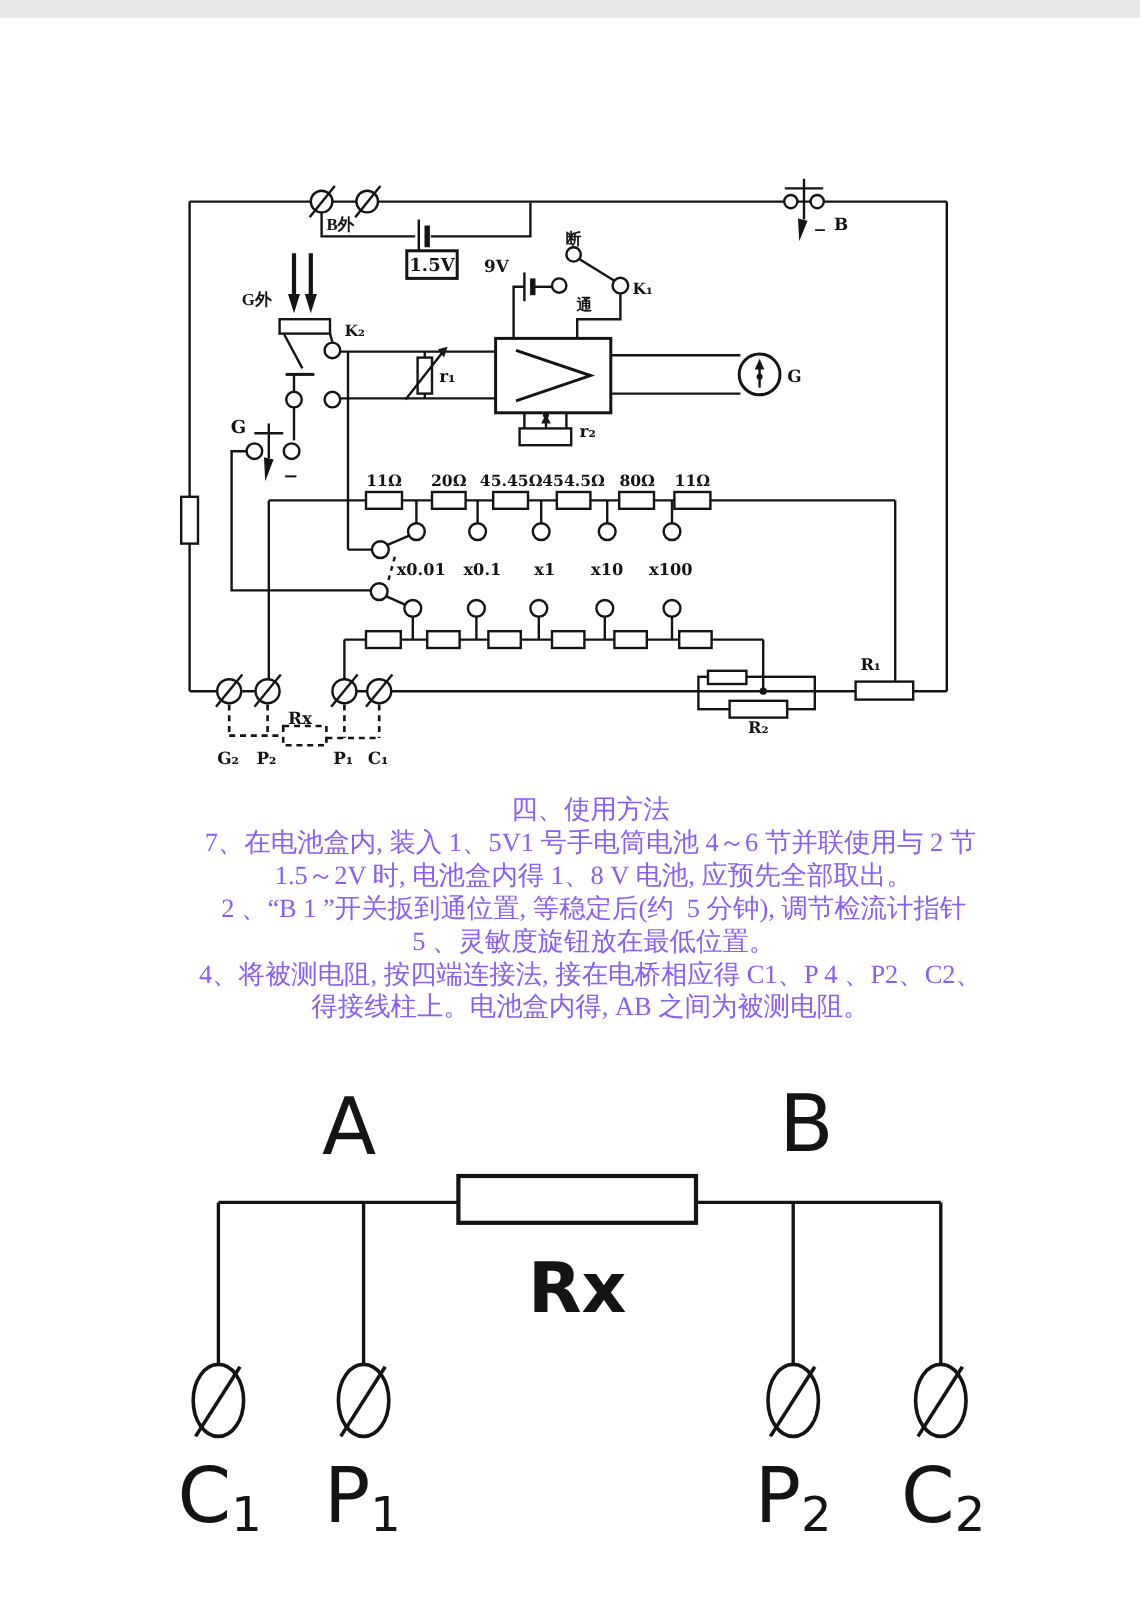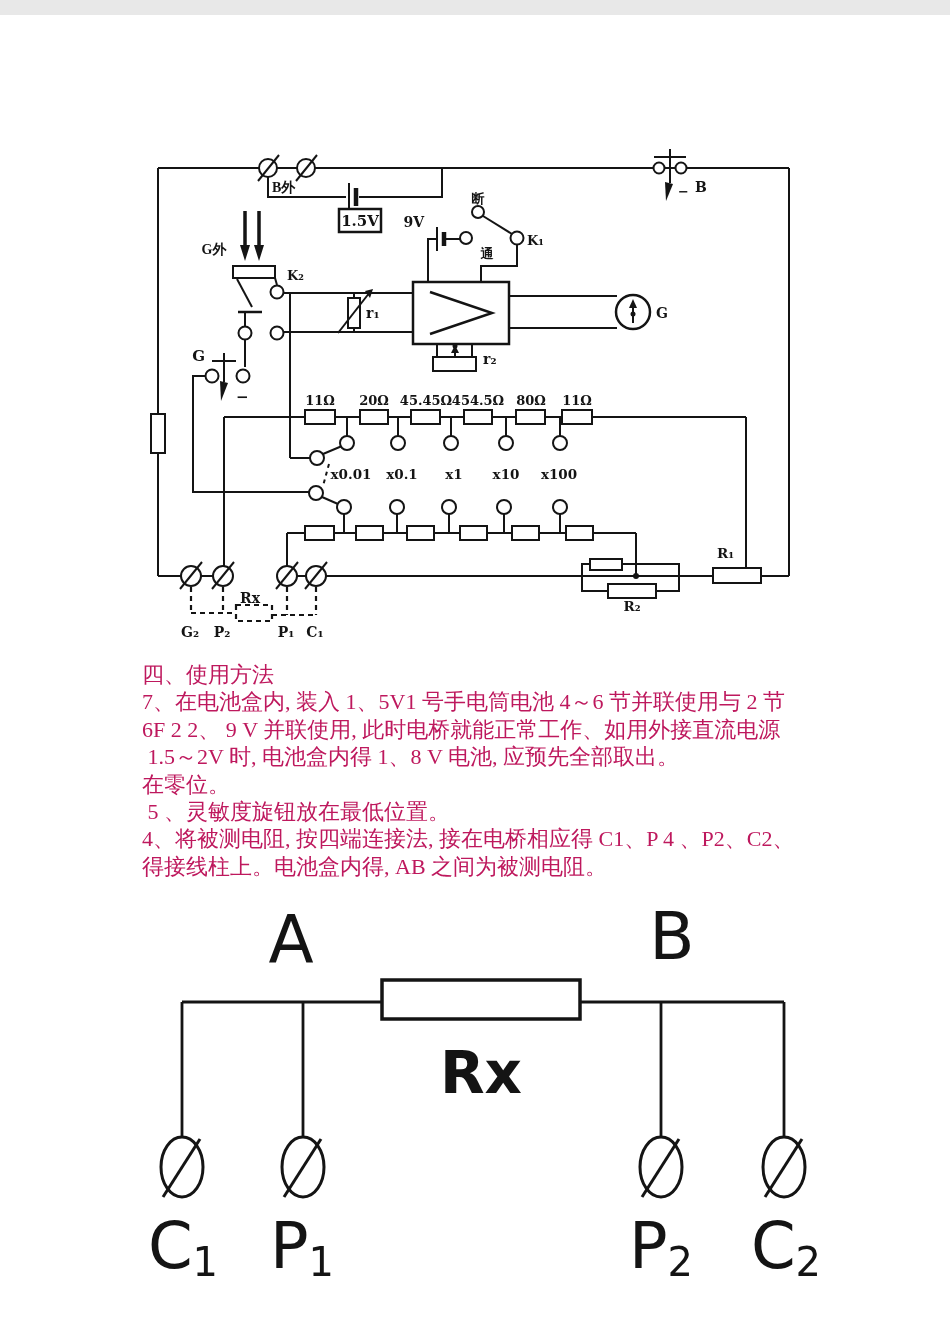--- a/index.html
+++ b/index.html
@@ -1,20 +1,20 @@
 <!DOCTYPE html>
 <html><head>
 <meta charset="utf-8">
 <style>
   html,body{margin:0;padding:0;background:#e8e8e8;}
   .page{position:relative;width:950px;height:1344px;background:#ffffff;margin:15px auto;
         font-family:"Liberation Serif","DejaVu Serif",serif;overflow:hidden;}
   svg{position:absolute;left:0;top:0;}
-  .instructions{position:absolute;left:142px;top:646px;width:700px;color:#be185d;
-        font-size:22px;line-height:27.4px;}
+  .instructions{position:absolute;left:142px;top:646px;width:700px;color:#8b5cf6;
+        font-size:22px;line-height:27.4px;text-align:center;}
   .instructions .line{white-space:pre;}
   text{fill:#141414;}
   .clbl{font-family:"DejaVu Serif","Liberation Serif",serif;font-weight:bold;}
   .cjk{font-family:"Liberation Serif","DejaVu Serif",serif;font-weight:bold;}
   .fig{font-family:"DejaVu Sans","Liberation Sans",sans-serif;}
 </style>
 </head>
 <body>
 
 <div class="page">
@@ -271,21 +271,20 @@
     <text x="183" y="1253" class="fig" font-size="64" text-anchor="middle"><tspan>C</tspan><tspan font-size="40" dy="8">1</tspan></text>
     <text x="302" y="1253" class="fig" font-size="64" text-anchor="middle"><tspan>P</tspan><tspan font-size="40" dy="8">1</tspan></text>
     <text x="661" y="1253" class="fig" font-size="64" text-anchor="middle"><tspan>P</tspan><tspan font-size="40" dy="8">2</tspan></text>
     <text x="786" y="1253" class="fig" font-size="64" text-anchor="middle"><tspan>C</tspan><tspan font-size="40" dy="8">2</tspan></text>
   </g>
 </svg>
 
 <div class="instructions">
   <div class="line">四、使用方法</div>
   <div class="line">7、在电池盒内, 装入 1、5V1 号手电筒电池 4～6 节并联使用与 2 节</div>
-  <div class="line">6F 2 2、 9 V 并联使用, 此时电桥就能正常工作、如用外接直流电源</div>
   <div class="line"> 1.5～2V 时, 电池盒内得 1、8 V 电池, 应预先全部取出。</div>
-  <div class="line">在零位。</div>
+  <div class="line"> 2 、“B 1 ”开关扳到通位置, 等稳定后(约  5 分钟), 调节检流计指针</div>
   <div class="line"> 5 、灵敏度旋钮放在最低位置。</div>
   <div class="line">4、将被测电阻, 按四端连接法, 接在电桥相应得 C1、P 4 、P2、C2、</div>
   <div class="line">得接线柱上。电池盒内得, AB 之间为被测电阻。</div>
 </div>
 
 </div>
 
 </body></html>

